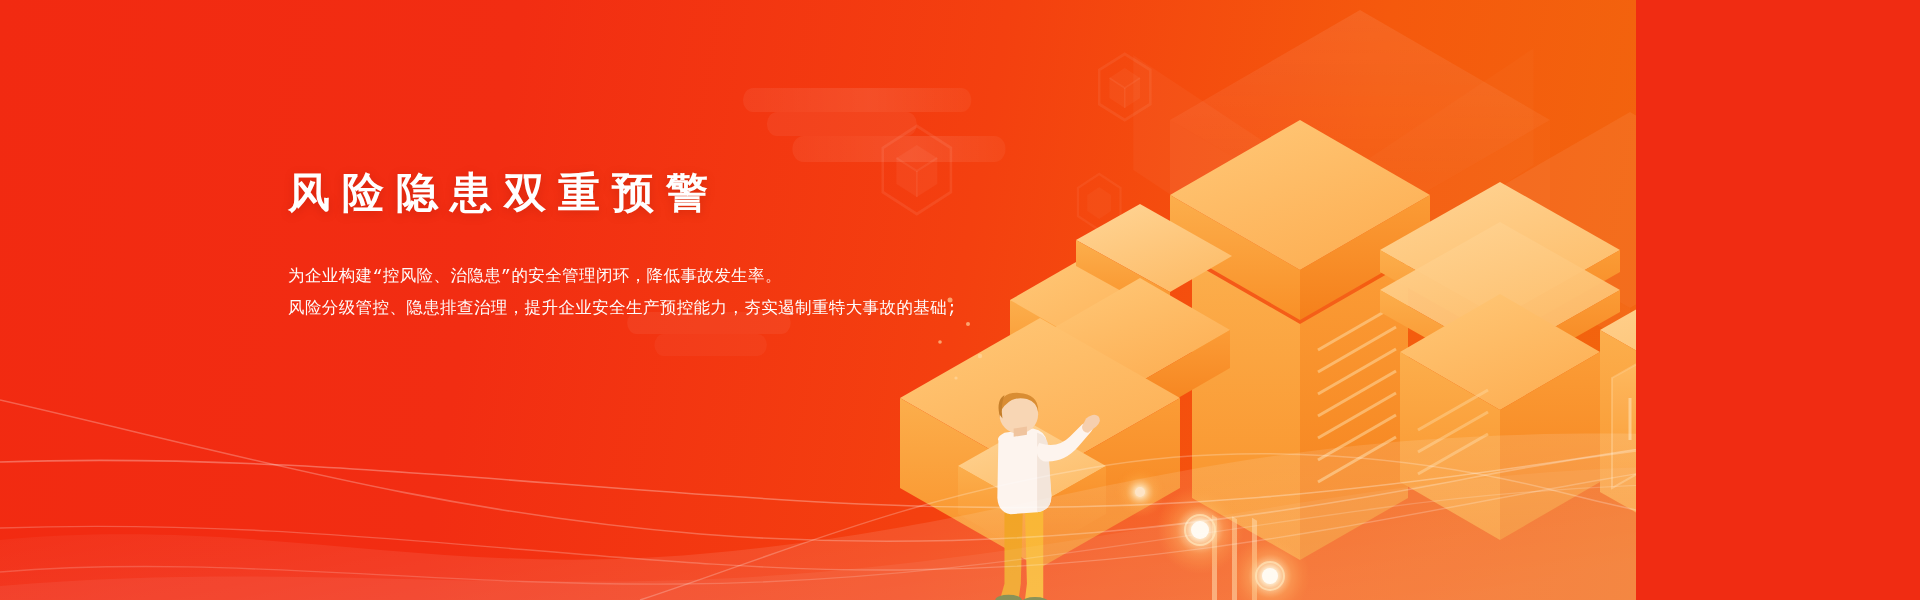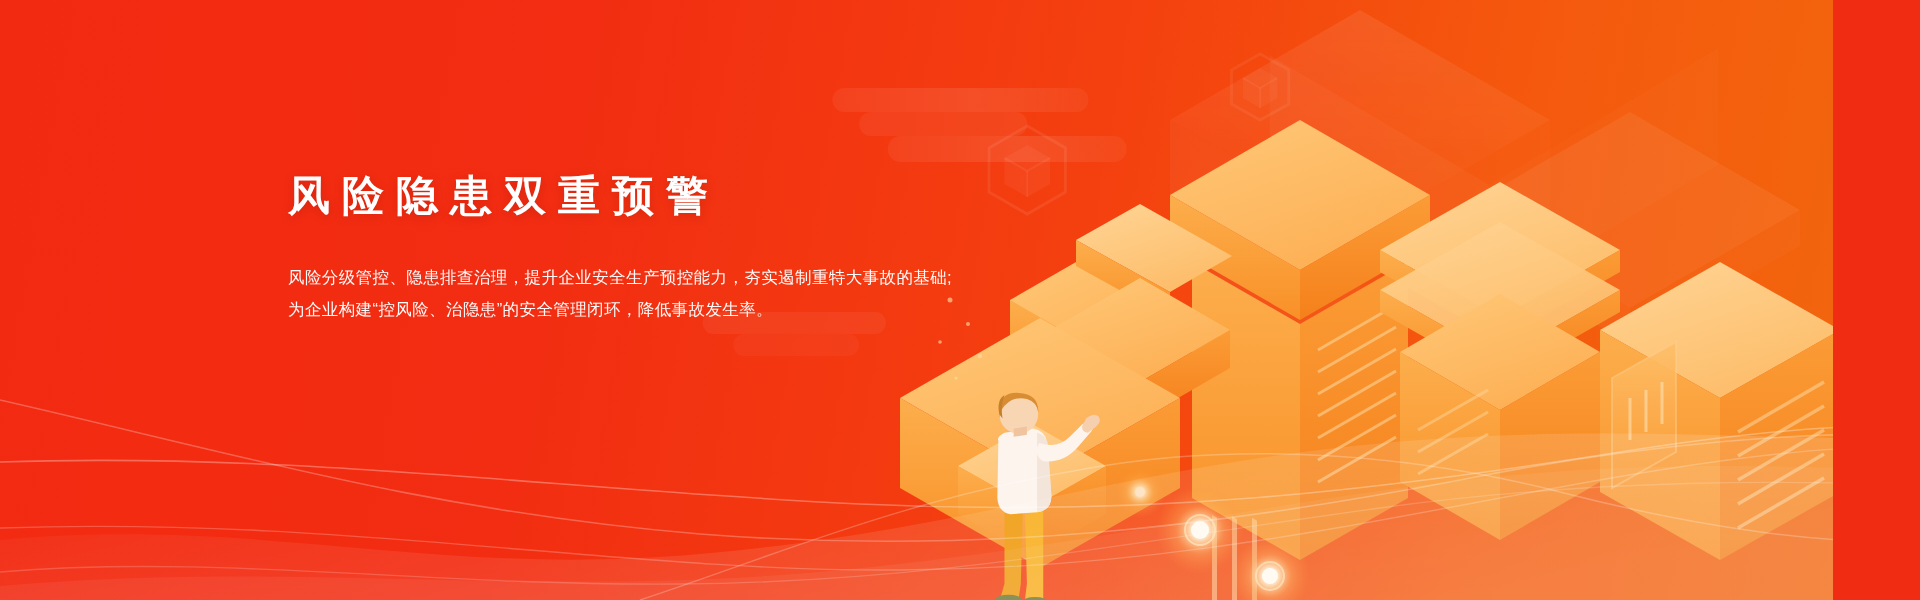--- a/index.html
+++ b/index.html
@@ -6,24 +6,25 @@
     margin: 0;
     padding: 0;
     background: #f02c12;
   }
   body {
     font-family: "Liberation Sans", "DejaVu Sans", sans-serif;
   }
 
   .banner {
     position: relative;
-    width: 1833px;
+    width: 1636px;
     height: 600px;
     overflow: hidden;
     background: linear-gradient(100deg, #f22a11 0%, #f22d12 30%, #f4400f 58%, #f5590d 80%, #f2660e 100%);
+    font-family: Liberation Mono, monospace;
   }
 
   
   .copy {
     position: absolute;
     left: 288px;
     top: 175px;
     width: 720px;
     z-index: 40;
   }
@@ -340,17 +341,17 @@
       <path d="M0 122 C 300 112, 560 150, 860 164 C 1150 178, 1380 150, 1620 112 C 1760 90, 1860 84, 1920 86" fill="none" stroke="#ffffff" stroke-opacity="0.30" stroke-width="1.6"></path>
       <path d="M0 60 C 220 110, 430 172, 700 194 C 980 216, 1220 186, 1460 140 C 1650 102, 1820 90, 1920 96" fill="none" stroke="#ffffff" stroke-opacity="0.26" stroke-width="1.6"></path>
       <path d="M0 188 C 340 176, 620 232, 900 230 C 1180 228, 1380 178, 1600 140 C 1760 112, 1860 104, 1920 108" fill="none" stroke="#ffffff" stroke-opacity="0.22" stroke-width="1.4"></path>
       <path d="M640 260 C 780 214, 900 160, 1090 128 C 1250 100, 1420 116, 1560 152 C 1700 188, 1830 206, 1920 200" fill="none" stroke="#ffffff" stroke-opacity="0.24" stroke-width="1.5"></path>
       <path d="M0 232 C 220 214, 420 246, 680 244 C 940 242, 1140 200, 1380 168 C 1600 138, 1800 140, 1920 146" fill="none" stroke="#ffffff" stroke-opacity="0.18" stroke-width="1.3"></path>
     </svg>
   </div>
 
   <div class="copy">
     <h1 class="headline">风险隐患双重预警</h1>
+    <p class="sub-line">为企业构建“控风险、治隐患”的安全管理闭环，降低事故发生率。</p>
     <p class="sub-line">风险分级管控、隐患排查治理，提升企业安全生产预控能力，夯实遏制重特大事故的基础;</p>
-    <p class="sub-line">为企业构建“控风险、治隐患”的安全管理闭环，降低事故发生率。</p>
   </div>
 
 </div>
 
 </body></html>

